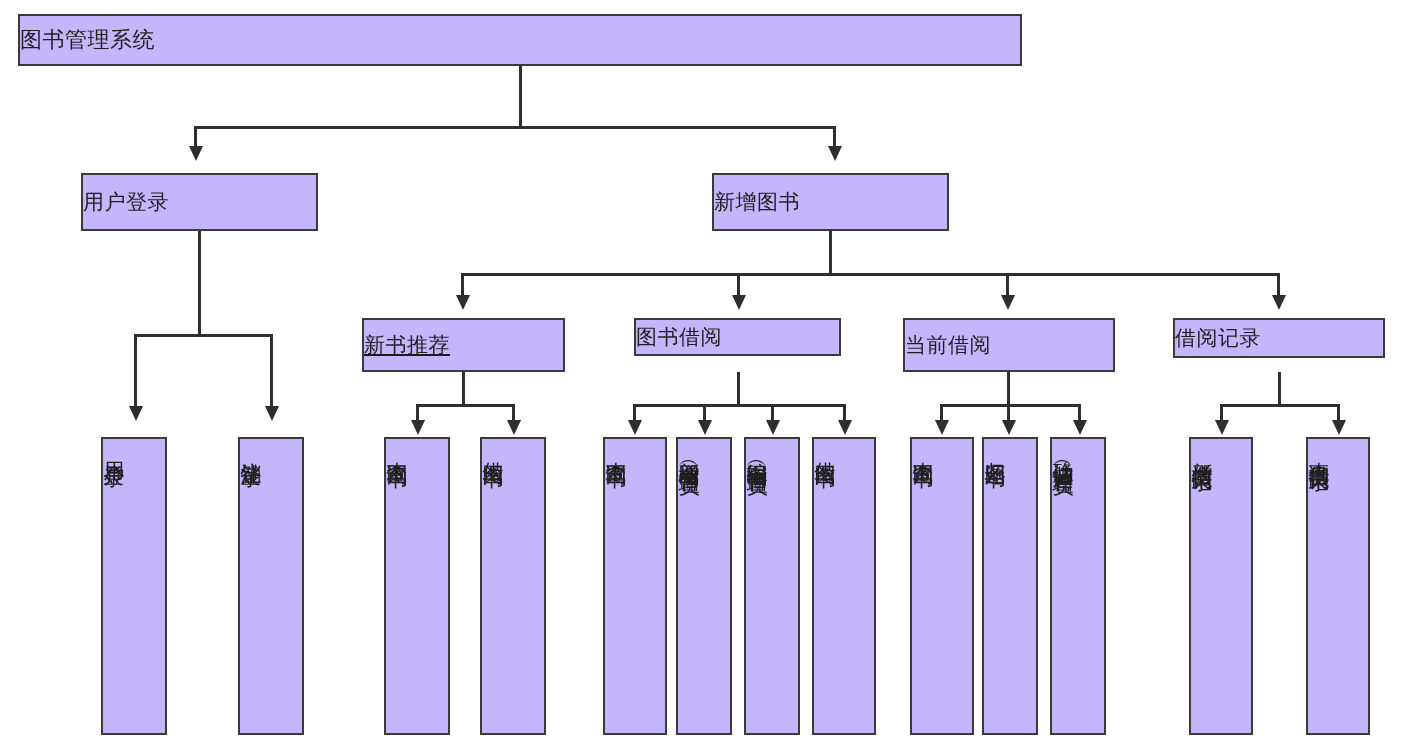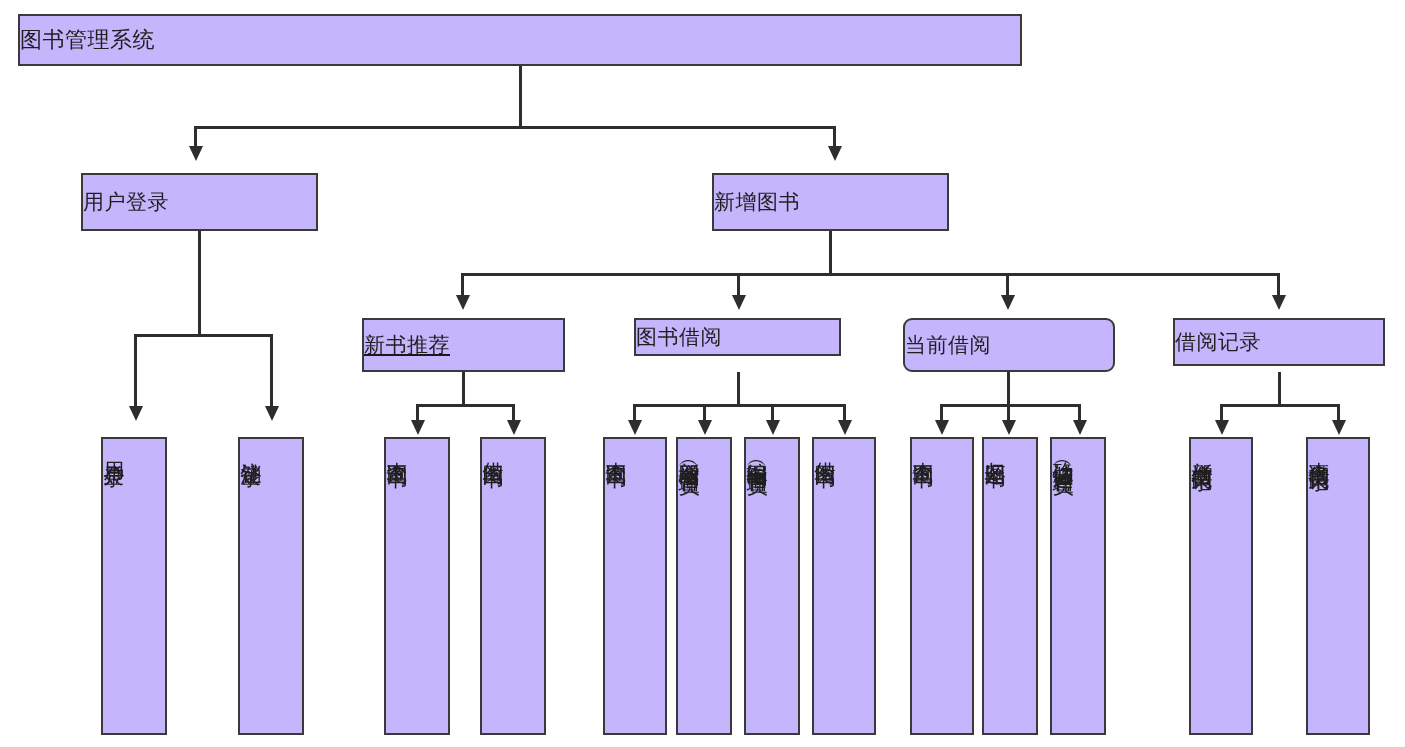--- a/index.html
+++ b/index.html
@@ -121,24 +121,24 @@
   <div class="arrow" style="left:1001px; top:295px;"></div>
   <div class="edge vert" style="left:1277px; top:273px; width:3px; height:24px;"></div>
   <div class="arrow" style="left:1272px; top:295px;"></div>
 
   <div class="node h" style="left:362px; top:318px; width:203px; height:54px;text-decoration:underline;">
     <span class="label">新书推荐</span>
   </div>
   <div class="node h" style="left:634px; top:318px; width:207px; height:38px;">
     <span class="label">图书借阅</span>
   </div>
-  <div class="node h" style="left:903px; top:318px; width:212px; height:54px;border-radius:9px;">
+  <div class="node h" style="left:903px; top:318px; width:212px; height:54px;">
     <span class="label">当前借阅</span>
   </div>
-  <div class="node h" style="left:1173px; top:318px; width:212px; height:48px;">
+  <div class="node h" style="left:1173px; top:318px; width:212px; height:40px;">
     <span class="label">借阅记录</span>
   </div>
 
   <div class="edge vert" style="left:462px; top:372px; width:3px; height:34px;"></div>
   <div class="edge horiz" style="left:417px; top:404px; width:98px; height:3px;"></div>
   <div class="edge vert" style="left:416px; top:404px; width:3px; height:18px;"></div>
   <div class="arrow" style="left:411px; top:420px;"></div>
   <div class="edge vert" style="left:512px; top:404px; width:3px; height:18px;"></div>
   <div class="arrow" style="left:507px; top:420px;"></div>
 

